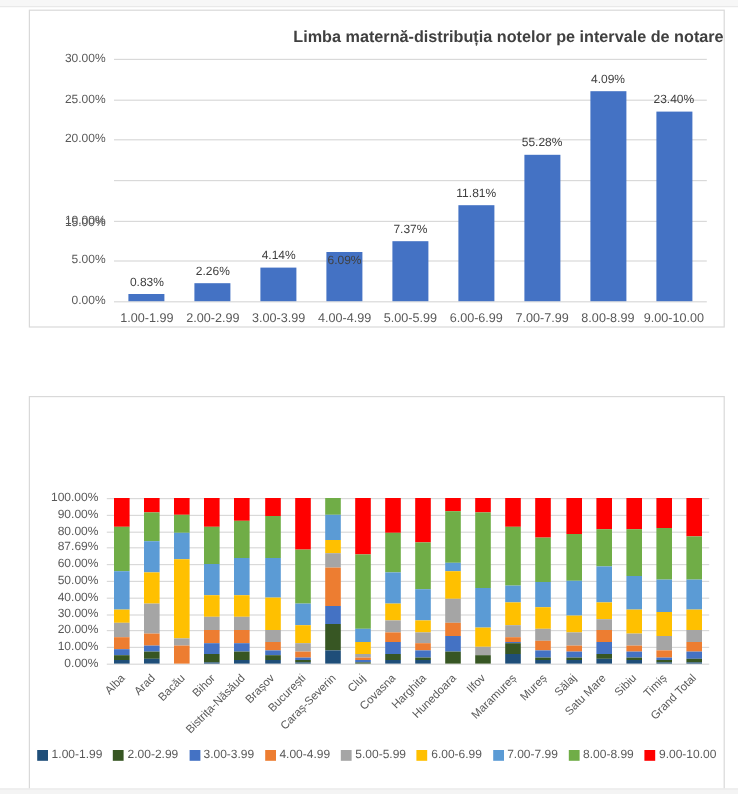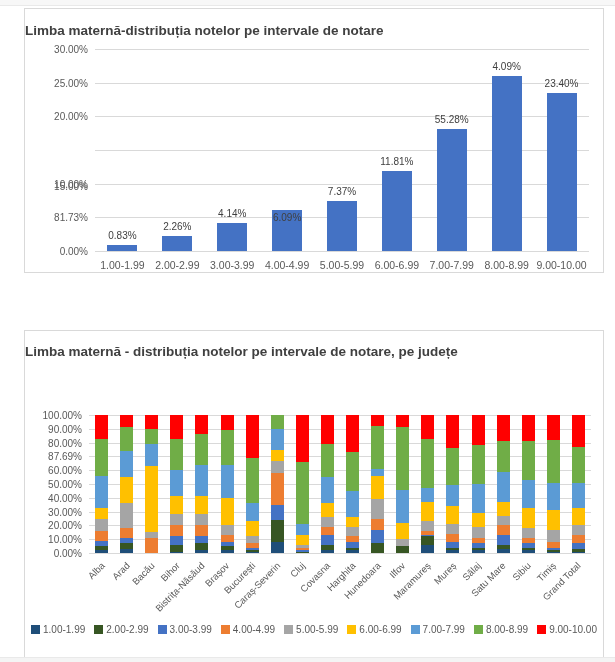--- a/index.html
+++ b/index.html
@@ -5,21 +5,21 @@
   html,body{margin:0;padding:0;background:#ffffff;}
   body{width:615px;height:662px;position:relative;overflow:hidden;
        font-family:"Liberation Sans","DejaVu Sans",sans-serif;}
   .edge-strip-top{position:absolute;left:0;top:0;width:615px;height:5px;
        background:#f7f7f7;border-bottom:1px solid #e9e9e9;}
   .edge-strip-bottom{position:absolute;left:0;top:657px;width:615px;height:5px;
        background:#f4f4f4;border-top:1px solid #e9e9e9;}
   .chart-box{position:absolute;background:#ffffff;border:1px solid #d9d9d9;}
   #chart1-box{left:24px;top:8px;width:578px;height:263px;}
   #chart2-box{left:24px;top:330px;width:578px;height:327px;}
-  .chart-title{position:absolute;left:0;right:0;text-align:left;
+  .chart-title{position:absolute;left:0;right:0;text-align:right;
        font-weight:bold;color:#404040;font-size:13.5px;line-height:1.45;}
   #chart1-box .chart-title{top:12px;}
   #chart2-box .chart-title{top:11px;}
   #chart2-box .chart-title .inner{display:inline-block;max-width:480px;}
   .plot{position:absolute;}
   #chart1-plot{left:70px;top:40px;width:494px;height:202px;}
   #chart2-plot{left:64px;top:84px;width:502px;height:138px;}
   .gridline{position:absolute;left:0;right:0;height:1px;background:#d9d9d9;}
   .ytick{position:absolute;right:100%;padding-right:7px;white-space:nowrap;
        color:#595959;font-size:10px;transform:translateY(-50%);}
@@ -51,21 +51,21 @@
       <div class="ytick" style="top: 0px;">30.00%</div>
       <div class="gridline" style="top: 33.6667px;"></div>
       <div class="ytick" style="top: 33.6667px;">25.00%</div>
       <div class="gridline" style="top: 67.3333px;"></div>
       <div class="ytick" style="top: 67.3333px;">20.00%</div>
       <div class="gridline" style="top: 101px;"></div>
       <div class="ytick" style="top: 101px; margin-top: 36px;">15.00%</div>
       <div class="gridline" style="top: 134.667px;"></div>
       <div class="ytick" style="top: 134.667px;">10.00%</div>
       <div class="gridline" style="top: 168.333px;"></div>
-      <div class="ytick" style="top: 168.333px;">81.73%</div>
+      <div class="ytick" style="top: 168.333px;">5.00%</div>
       <div class="gridline" style="top: 202px;"></div>
       <div class="ytick" style="top: 202px;">0.00%</div>
       <div class="bar1" style="left: 12.4444px; width: 30px; height: 5.58867px; background: rgb(68, 114, 196);"></div>
       <div class="datalabel" style="left: 27.4444px; bottom: 9.58867px;">0.83%</div>
       <div class="xlabel1" style="left: 27.4444px;">1.00-1.99</div>
       <div class="bar1" style="left: 67.3333px; width: 30px; height: 15.2173px; background: rgb(68, 114, 196);"></div>
       <div class="datalabel" style="left: 82.3333px; bottom: 19.2173px;">2.26%</div>
       <div class="xlabel1" style="left: 82.3333px;">2.00-2.99</div>
       <div class="bar1" style="left: 122.222px; width: 30px; height: 27.876px; background: rgb(68, 114, 196);"></div>
       <div class="datalabel" style="left: 137.222px; bottom: 31.876px;">4.14%</div>
@@ -85,23 +85,20 @@
       <div class="bar1" style="left: 396.667px; width: 30px; height: 175.471px; background: rgb(68, 114, 196);"></div>
       <div class="datalabel" style="left: 411.667px; bottom: 179.471px;">4.09%</div>
       <div class="xlabel1" style="left: 411.667px;">8.00-8.99</div>
       <div class="bar1" style="left: 451.556px; width: 30px; height: 157.56px; background: rgb(68, 114, 196);"></div>
       <div class="datalabel" style="left: 466.556px; bottom: 161.56px;">23.40%</div>
       <div class="xlabel1" style="left: 466.556px;">9.00-10.00</div>
     </div>
 </div>
 
 <div class="chart-box" id="chart2-box">
-  <div class="chart-title">
-    <span class="inner">Limba maternă - distribuția notelor pe intervale de notare, pe județe</span>
-  </div>
   <div class="plot" id="chart2-plot">
       <div class="gridline" style="top: 0px;"></div>
       <div class="ytick" style="top: 0px;">100.00%</div>
       <div class="gridline" style="top: 13.8px;"></div>
       <div class="ytick" style="top: 13.8px;">90.00%</div>
       <div class="gridline" style="top: 27.6px;"></div>
       <div class="ytick" style="top: 27.6px;">80.00%</div>
       <div class="gridline" style="top: 41.4px;"></div>
       <div class="ytick" style="top: 41.4px;">87.69%</div>
       <div class="gridline" style="top: 55.2px;"></div>

